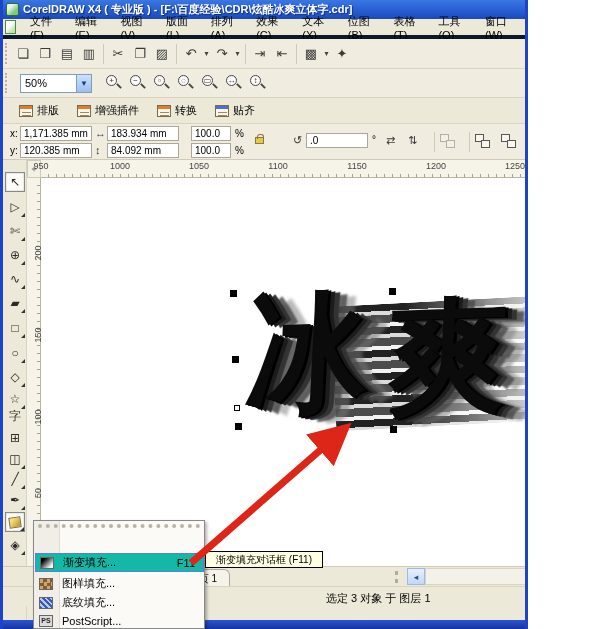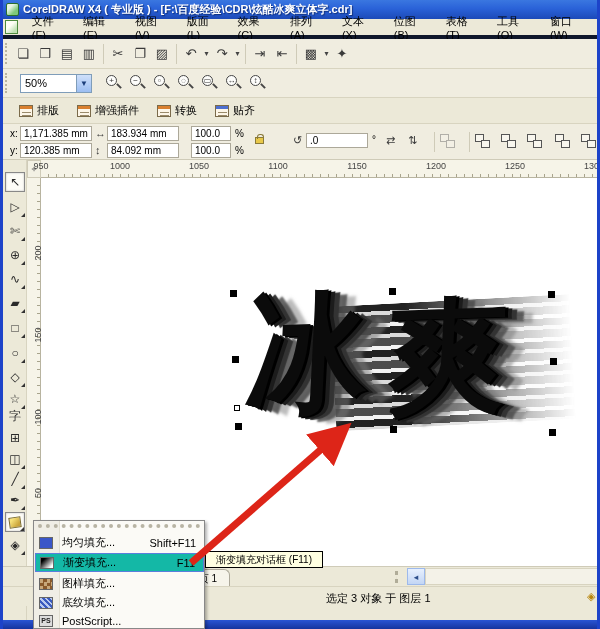--- a/index.html
+++ b/index.html
@@ -1,18 +1,18 @@
 <!DOCTYPE html>
 <html><head>
 <meta charset="utf-8">
 <style>
   * { margin:0; padding:0; box-sizing:border-box; }
   html,body { width:600px; height:629px; }
   body { font-family:"Liberation Sans","DejaVu Sans",sans-serif; font-size:11px; color:#000; }
-  #win { position:relative; width:600px; height:629px; background:#ece9d8; overflow:hidden;
+  #win { position:relative; width:528px; height:629px; background:#ece9d8; overflow:hidden;
          border-left:3px solid #1d43c9; border-right:3px solid #1d43c9; }
   .abs { position:absolute; }
 
   
   #titlebar { left:0; top:0; width:100%; height:19px;
     background:linear-gradient(to bottom,#3a77e0 0%,#2a62d8 45%,#1c4ab8 100%);
     color:#fff; font-weight:bold; font-size:11px; display:flex; align-items:center; gap:4px; padding-left:3px;
     text-shadow:1px 1px 1px #10307a; white-space:nowrap; }
   .appicon { width:13px; height:13px; background:linear-gradient(135deg,#e8f5e4 30%,#7ec97a 70%);
     border:1px solid #2c6e2c; border-radius:2px; flex:0 0 auto; }
@@ -144,22 +144,22 @@
     <span class="appicon"></span>
     <span>CorelDRAW X4 ( 专业版 ) - [F:\百度经验\CDR\炫酷冰爽立体字.cdr]</span>
   </div>
 
   <div id="menubar" class="abs">
     <span class="docicon"></span>
     <span class="menu-item">文件(F)</span>
     <span class="menu-item">编辑(E)</span>
     <span class="menu-item">视图(V)</span>
     <span class="menu-item">版面(L)</span>
+    <span class="menu-item">排列(A)</span>
     <span class="menu-item">效果(C)</span>
-    <span class="menu-item">排列(A)</span>
     <span class="menu-item">文本(X)</span>
     <span class="menu-item">位图(B)</span>
     <span class="menu-item">表格(T)</span>
     <span class="menu-item">工具(O)</span>
     <span class="menu-item">窗口(W)</span>
   </div>
 
   <div id="toolbar1" class="tbar abs">
     <span class="grip"></span>
     <span class="tbtn">❏</span>
@@ -402,25 +402,20 @@
   <div id="status2" class="abs">
     <span class="stattext" style="left:4px;top:1px">( 929</span>
     <span class="stattext" style="left:183px;top:1px;max-width:398px;overflow:hidden">转/倾斜；双击工具可选择所有对象；按住 Shift 键单击可选择多个对象；按住 Alt...</span>
     <span class="staticon" style="left:584px;top:0px;color:#333">✒</span>
   </div>
   <div id="bottombar" class="abs"></div>
 
   <div id="fillmenu" class="abs">
     <div class="strip"></div>
     <div id="tearoff"></div>
-    <div class="fitem" style="top:12px">
-      <span class="ficon uniform"></span>
-      <span class="flabel">均匀填充...</span>
-      <span class="fkey">Shift+F11</span>
-    </div>
     <div class="fitem hl" style="top:32px">
       <span class="ficon gradient"></span>
       <span class="flabel">渐变填充...</span>
       <span class="fkey">F11</span>
     </div>
     <div class="fitem" style="top:53px">
       <span class="ficon pattern"></span>
       <span class="flabel">图样填充...</span>
     </div>
     <div class="fitem" style="top:72px">

